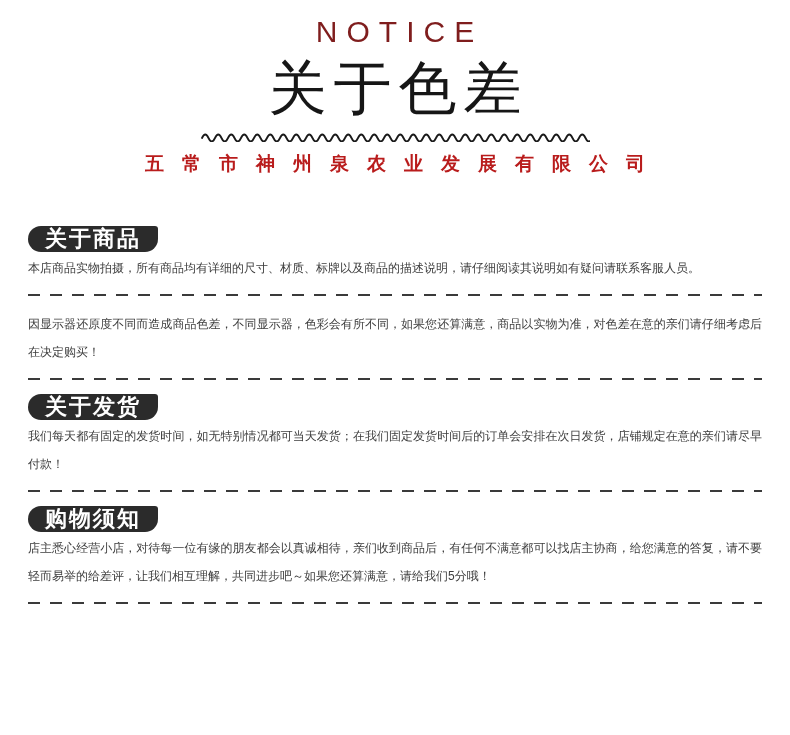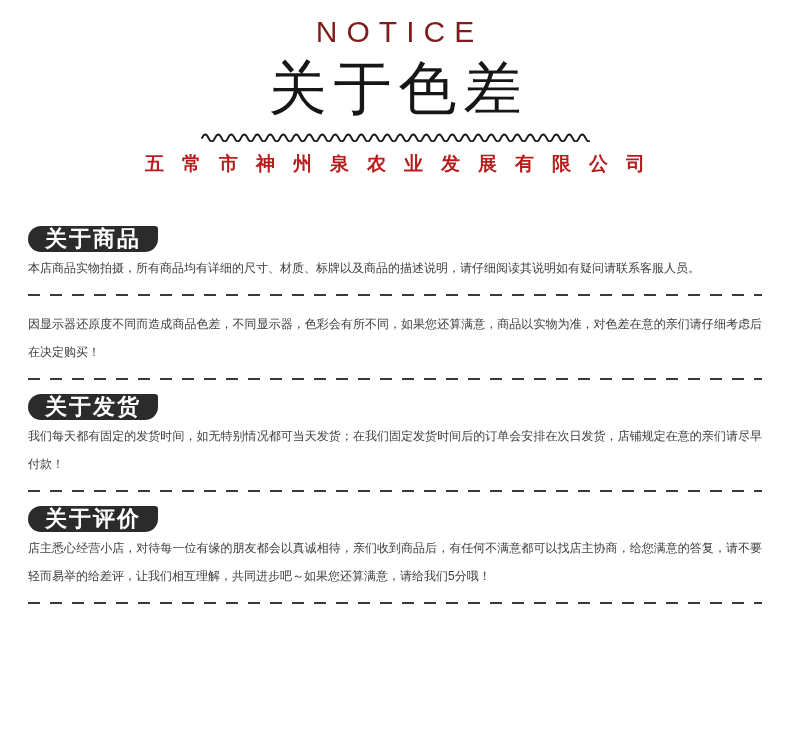--- a/index.html
+++ b/index.html
@@ -114,20 +114,20 @@
     <section class="notice-section">
       <div class="badge">
         <span>关于发货</span>
       </div>
       <p class="body-text">我们每天都有固定的发货时间，如无特别情况都可当天发货；在我们固定发货时间后的订单会安排在次日发货，店铺规定在意的亲们请尽早付款！</p>
       <div class="divider"></div>
     </section>
 
     <section class="notice-section">
       <div class="badge">
-        <span>关于评价</span>
+        <span>购物须知</span>
       </div>
       <p class="body-text">店主悉心经营小店，对待每一位有缘的朋友都会以真诚相待，亲们收到商品后，有任何不满意都可以找店主协商，给您满意的答复，请不要轻而易举的给差评，让我们相互理解，共同进步吧～如果您还算满意，请给我们5分哦！</p>
       <div class="divider"></div>
     </section>
 
   </main>
 </div>
 
 </body></html>

